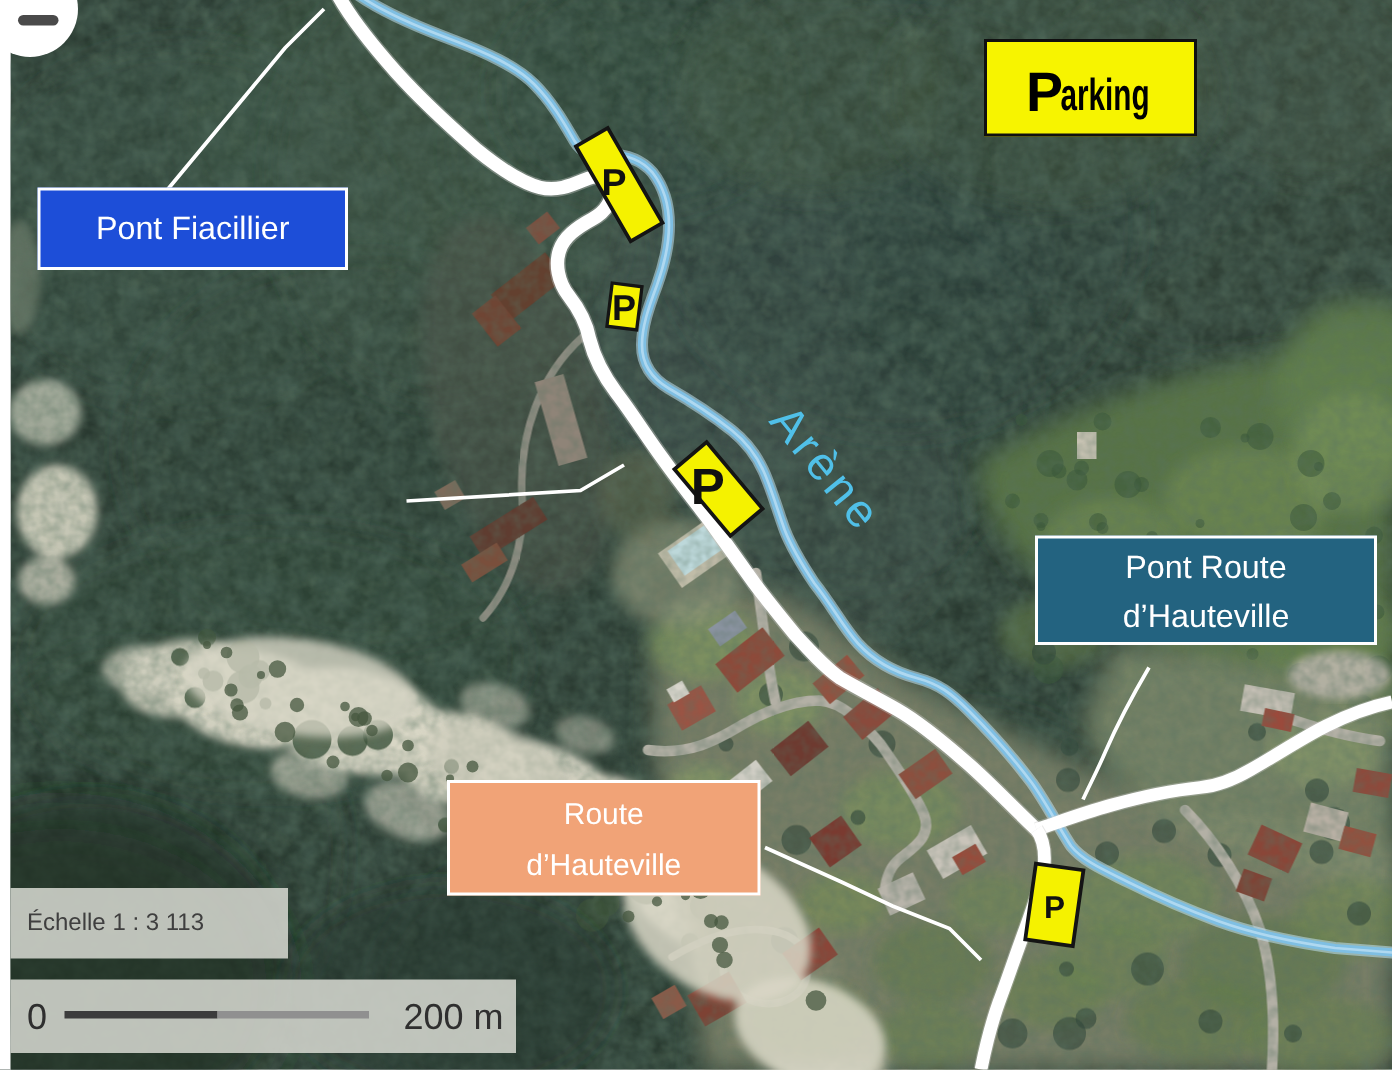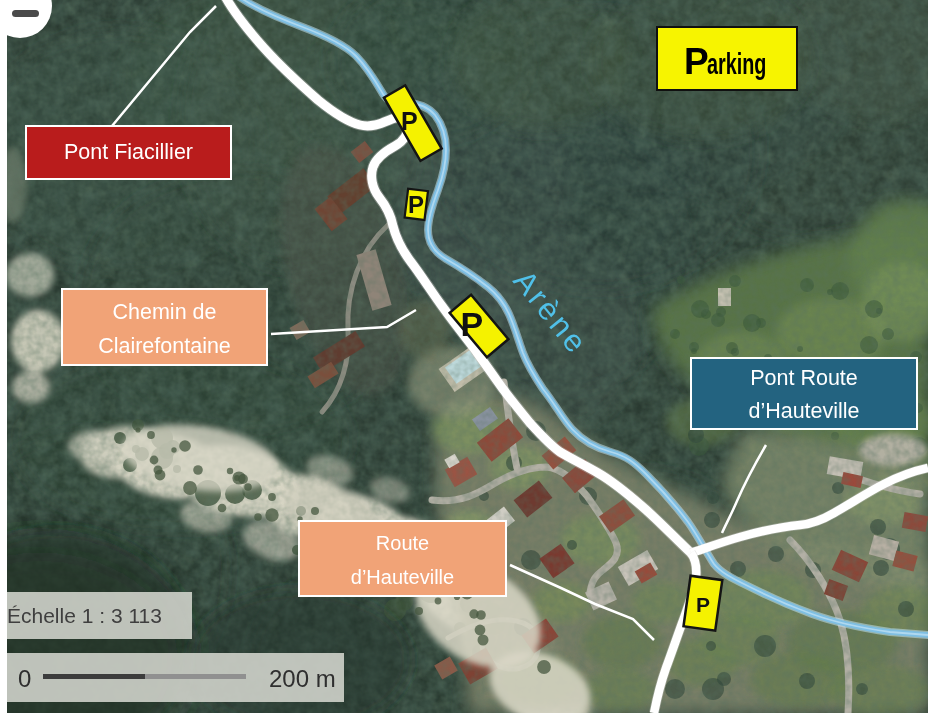--- a/index.html
+++ b/index.html
@@ -429,33 +429,32 @@
 <text x="696" y="612" font-family="Liberation Sans, sans-serif" font-size="21" font-weight="bold" fill="#111">P</text>
 
 <text transform="translate(512,281) rotate(51)" font-family="Liberation Sans, sans-serif" font-size="31" fill="#50c0e8" letter-spacing="3">Arène</text>
 </g>
 </svg>
 
 <div style="position:absolute;left:-12px;top:-26px;width:64px;height:64px;background:#fff;border-radius:50%"></div>
 
 <div style="position:absolute;left:12px;top:9.5px;width:27px;height:7px;background:#4a4a4a;border-radius:3.5px"></div>
 
-<div class="box" style="left:25px;top:125px;width:207px;height:55px;background:#b91c1c;border:2.5px solid #fff;font-size:21.5px;line-height:50px">Pont Fiacillier</div>
-
-<div class="box" style="left:61px;top:288px;width:207px;height:78px;background:#f1a377;border:2.5px solid #fff;font-size:21.5px;line-height:34px;padding-top:5px">Chemin de<br>Clairefontaine</div>
+<div class="box" style="left:25px;top:125px;width:207px;height:55px;background:#1d4ed8;border:2.5px solid #fff;font-size:21.5px;line-height:50px">Pont Fiacillier</div>
+
 
 <div class="box" style="left:298px;top:520px;width:209px;height:77px;background:#f1a377;border:2.5px solid #fff;font-size:20px;line-height:34px;padding-top:4px">Route<br>d’Hauteville</div>
 
 <div class="box" style="left:690px;top:357px;width:228px;height:73px;background:#236380;border:2.5px solid #fff;font-size:21.5px;line-height:33px;padding-top:3px">Pont Route<br>d’Hauteville</div>
 
 <div class="box" style="left:656px;top:26px;width:142px;height:65px;background:#f7f400;border:2.5px solid #101010;color:#000;text-align:left">
       <span style="position:absolute;left:26px;top:15px;font-size:37px;font-weight:bold;line-height:1">P</span>
       <span style="position:absolute;left:49px;top:21px;font-size:30px;font-weight:bold;line-height:1;transform:scaleX(0.66);transform-origin:0 0;display:inline-block">arking</span>
     </div>
 
-<div style="position:absolute;left:7px;top:592px;width:185px;height:47px;background:rgba(212,214,206,0.88);color:#3f3f3f;font-size:21px;line-height:47px;box-sizing:border-box;overflow:hidden;white-space:nowrap">Échelle 1 : 3 113</div>
+<div style="position:absolute;left:7px;top:592px;width:185px;height:47px;background:rgba(212,214,206,0.88);color:#3f3f3f;font-size:16px;line-height:47px;padding-left:11px;box-sizing:border-box;overflow:hidden;white-space:nowrap">Échelle 1 : 3 113</div>
 
 <div style="position:absolute;left:7px;top:653px;width:337px;height:49px;background:rgba(212,214,206,0.88);color:#2f2f2f">
 <span style="position:absolute;left:11px;top:12px;font-size:24px">0</span>
 <span style="position:absolute;left:36px;top:21px;width:102px;height:5px;background:#3c3c3c"></span>
 <span style="position:absolute;left:138px;top:21px;width:101px;height:5px;background:#909090"></span>
 <span style="position:absolute;left:262px;top:12px;font-size:24px">200 m</span>
 </div>
 </div>
 </body></html>

